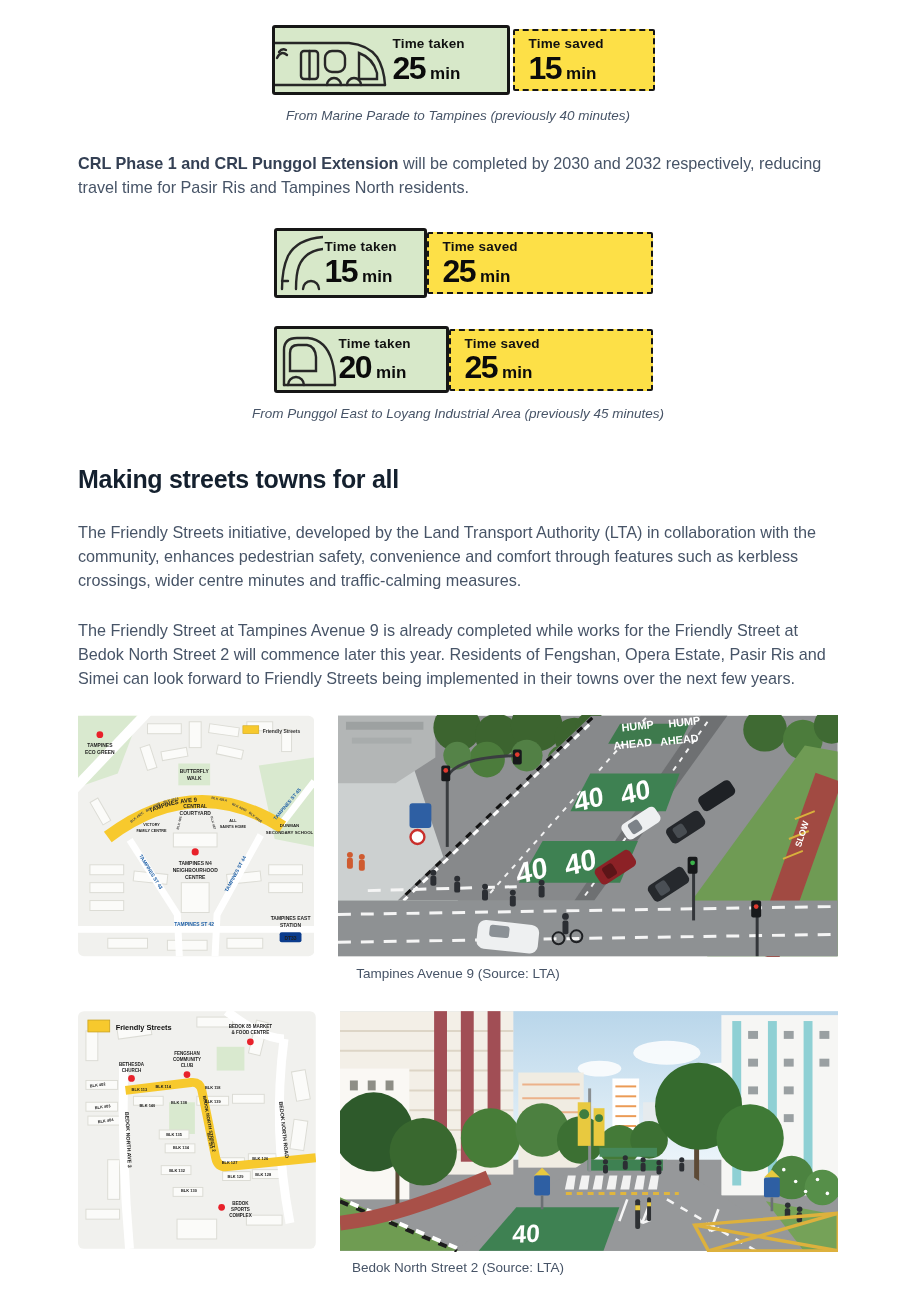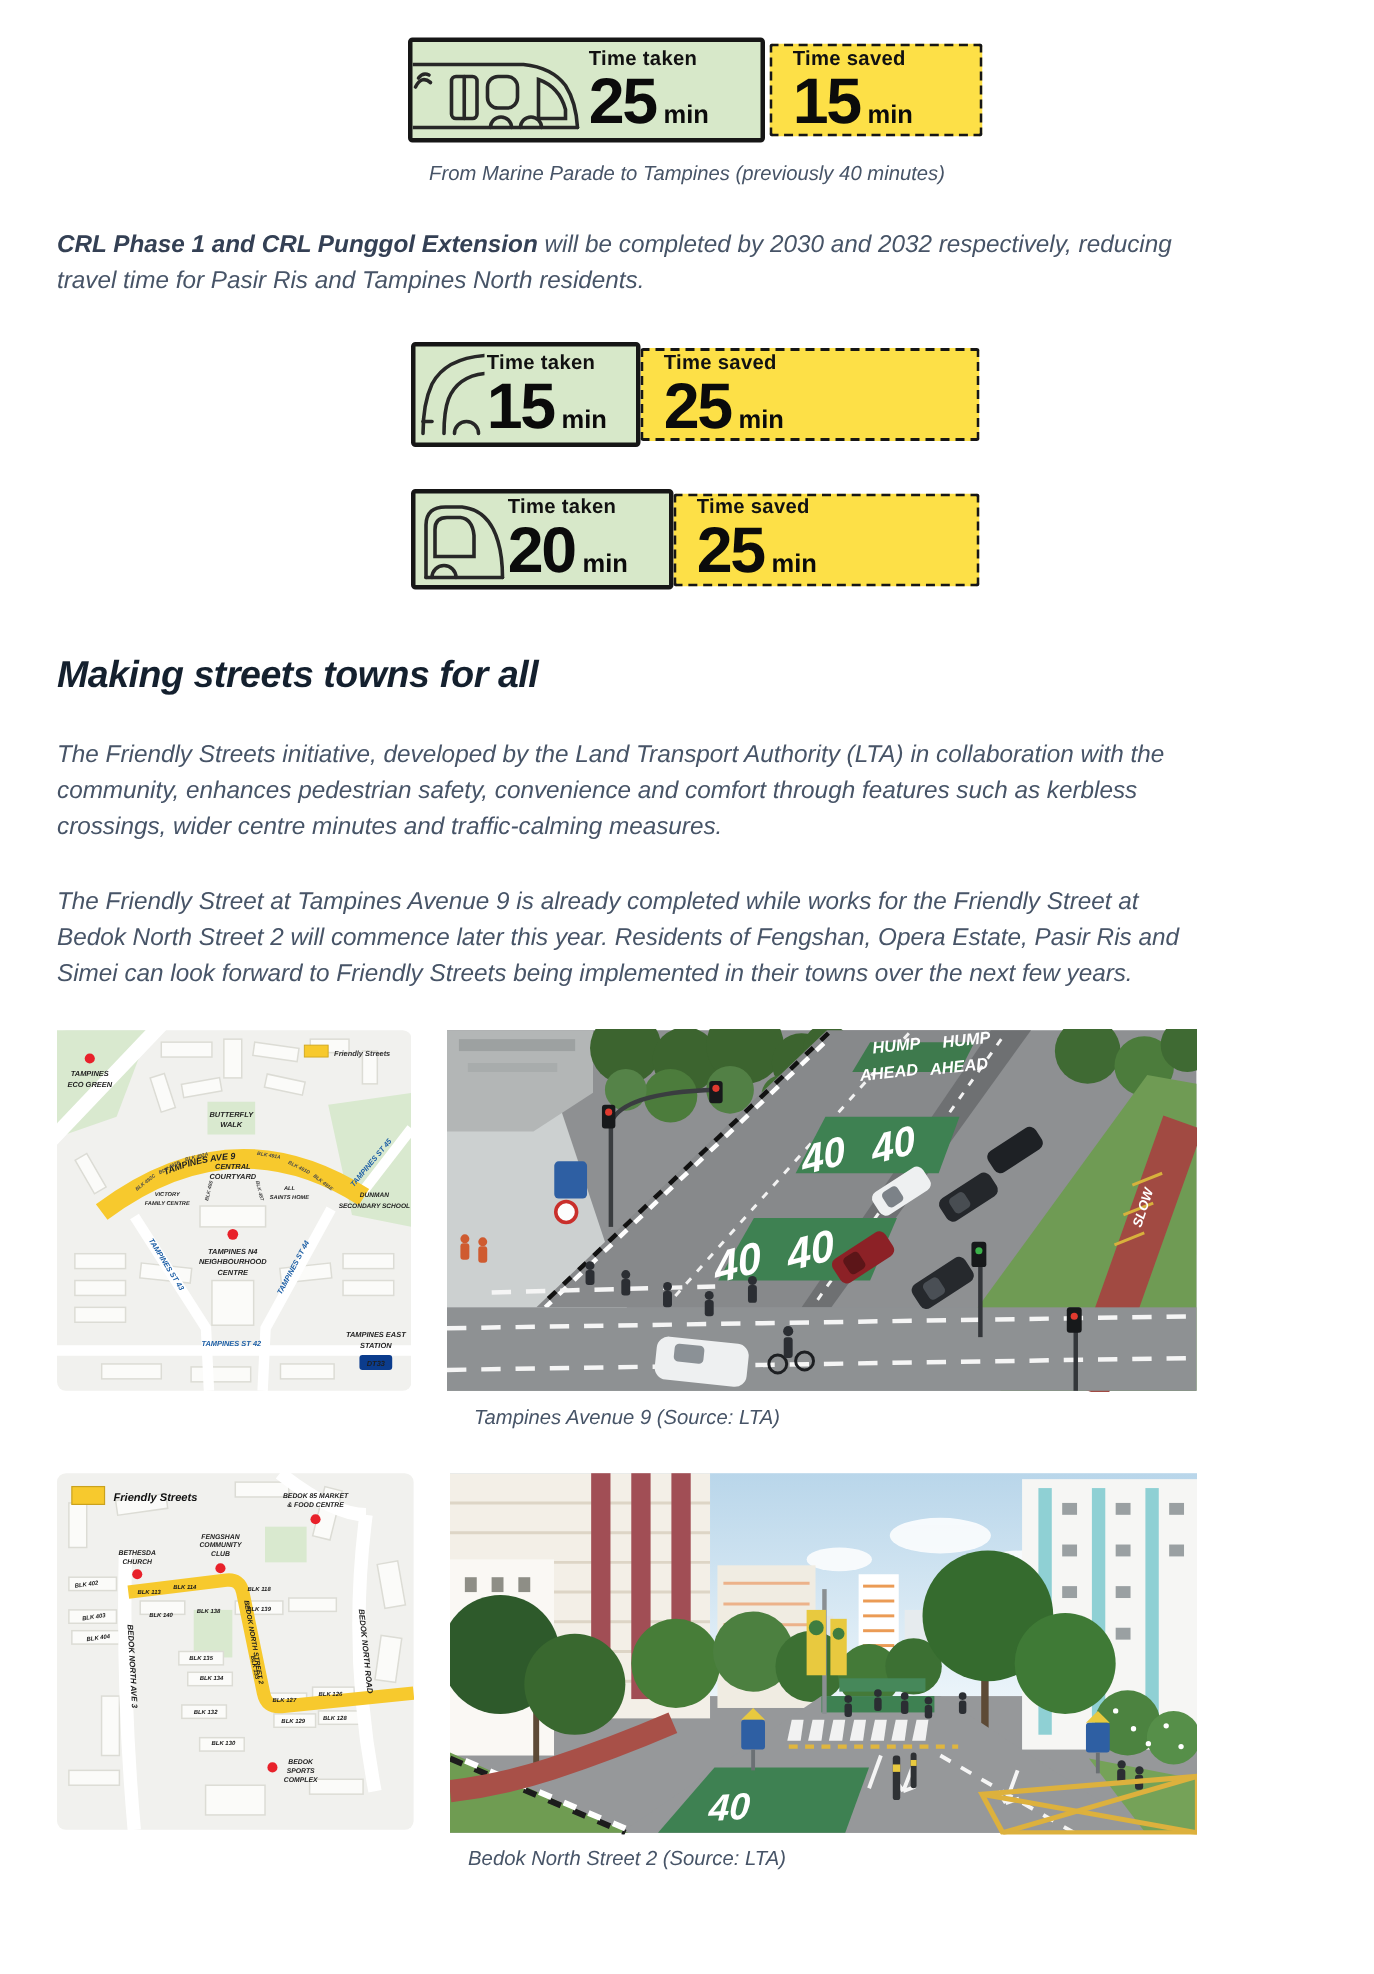--- a/index.html
+++ b/index.html
@@ -1,27 +1,27 @@
 <!DOCTYPE html>
 <html><head>
 <meta charset="utf-8">
 <style>
   html,body{margin:0;padding:0;background:#ffffff;}
   body{width:916px;height:1316px;font-family:"Liberation Sans",sans-serif;color:#475467;overflow:hidden;}
-  .col{margin:0 38px;width:760px;font-style:italic;}
+  .col{margin:0 78px;width:760px;}
 
   
   .infog{display:flex;justify-content:center;align-items:center;padding-left:10px;}
   .infog.first{margin-top:25px;}
   .tt-box{background:#d7e8c9;border:3px solid #161616;border-radius:3px;height:70px;box-sizing:border-box;display:flex;align-items:center;overflow:hidden;}
   .ts-box{border:2.5px dashed #161616;border-radius:2px;height:62px;box-sizing:border-box;display:flex;flex-direction:column;justify-content:center;padding-left:14px;background:#fde047;margin-left:3px;}
   .ig-text{display:flex;flex-direction:column;justify-content:center;}
   .ig-label{font-size:13.5px;font-weight:bold;color:#111;letter-spacing:.2px;line-height:1.1;}
   .ig-value{display:flex;align-items:baseline;line-height:.95;margin-top:1px;}
-  .ig-num{font-size:43px;font-weight:bold;color:#0b0b0b;letter-spacing:-1.5px;}
+  .ig-num{font-size:32px;font-weight:bold;color:#0b0b0b;letter-spacing:-1.5px;}
   .ig-unit{font-size:17px;font-weight:bold;color:#0b0b0b;margin-left:5px;}
   .caption{text-align:center;font-size:13.5px;color:#475467;margin-top:13px;line-height:1.2;font-style:italic;}
   .train{flex:0 0 auto;}
 
   
   p.body{font-size:16.2px;line-height:24px;margin:26px 0 0;color:#475467;}
   p.body b{color:#344054;}
   h2.head{font-size:25px;line-height:1.15;color:#14202e;margin:43px 0 0;letter-spacing:-.3px;font-weight:bold;}
   .mt-ig{margin-top:29px;}
   .mt-p2{margin-top:24px;}
@@ -142,20 +142,21 @@
         </div>
       </div>
       <div class="ts-box" style="width:204px;margin-left:0">
         <div class="ig-label">Time saved</div>
         <div class="ig-value">
           <span class="ig-num">25</span>
           <span class="ig-unit">min</span>
         </div>
       </div>
     </div>
+    <figcaption class="caption">From Punggol East to Loyang Industrial Area (previously 45 minutes)</figcaption>
   </figure>
 
   <div class="col">
     <h2 class="head">Making streets towns for all</h2>
     <p class="body">The Friendly Streets initiative, developed by the Land Transport Authority (LTA) in collaboration with the community, enhances pedestrian safety, convenience and comfort through features such as kerbless crossings, wider centre minutes and traffic-calming measures.</p>
     <p class="body mt-p2">The Friendly Street at Tampines Avenue 9 is already completed while works for the Friendly Street at Bedok North Street 2 will commence later this year. Residents of Fengshan, Opera Estate, Pasir Ris and Simei can look forward to Friendly Streets being implemented in their towns over the next few years.</p>
 
     <div class="fig-row">
 
       <svg width="238" height="242" viewBox="0 0 238 242">

